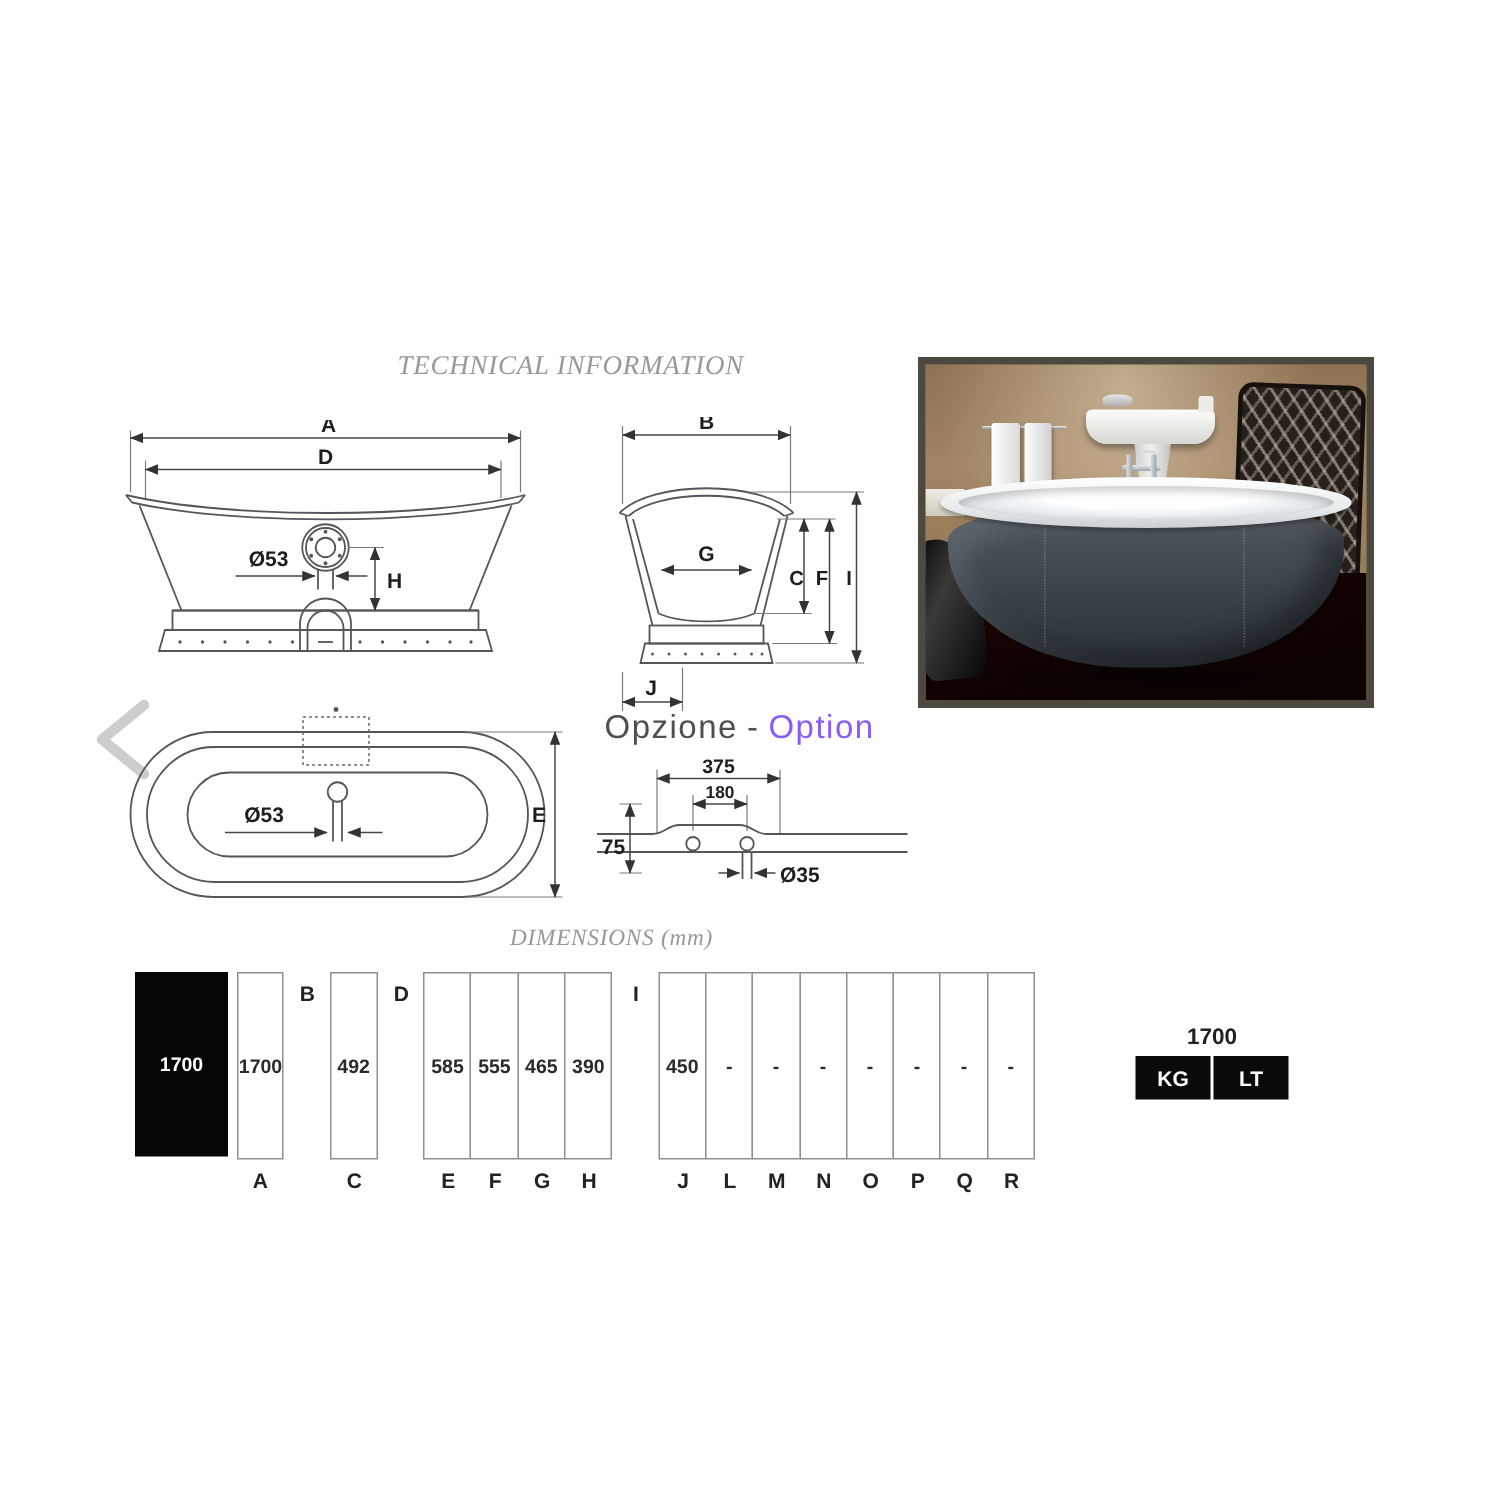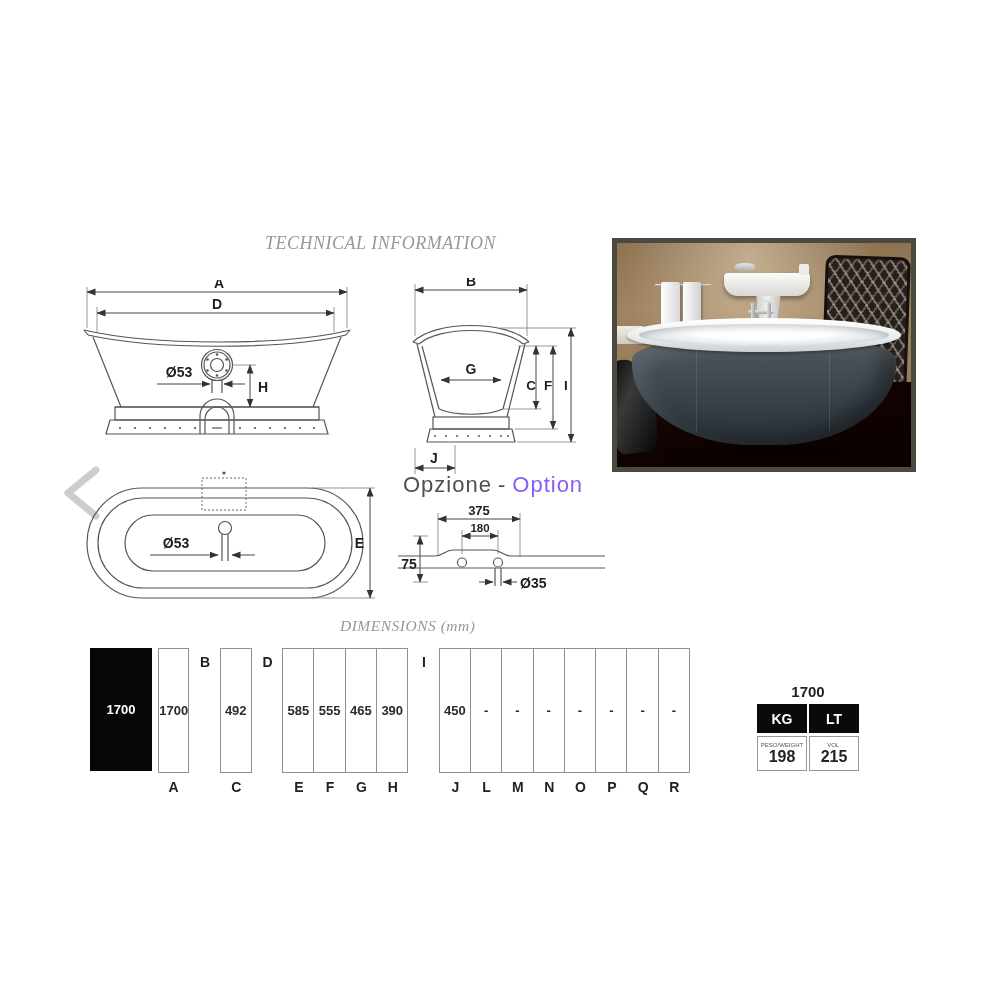--- a/index.html
+++ b/index.html
@@ -350,25 +350,15 @@
       <div class="letter">R</div>
     </div>
     </div>
 
   <div class="abs" id="spec">
     <div class="model">1700</div>
     <div class="row">
       <div class="unit">KG</div>
       <div class="unit">LT</div>
     </div>
-    <div class="row">
-      <div class="valcell">
-        <div class="tinylabel">PESO/WEIGHT</div>
-        <div class="bigval">198</div>
-      </div>
-      <div class="valcell">
-        <div class="tinylabel">VOL.</div>
-        <div class="bigval">215</div>
-      </div>
-    </div>
   </div>
 
 </div>
 
 </body></html>

